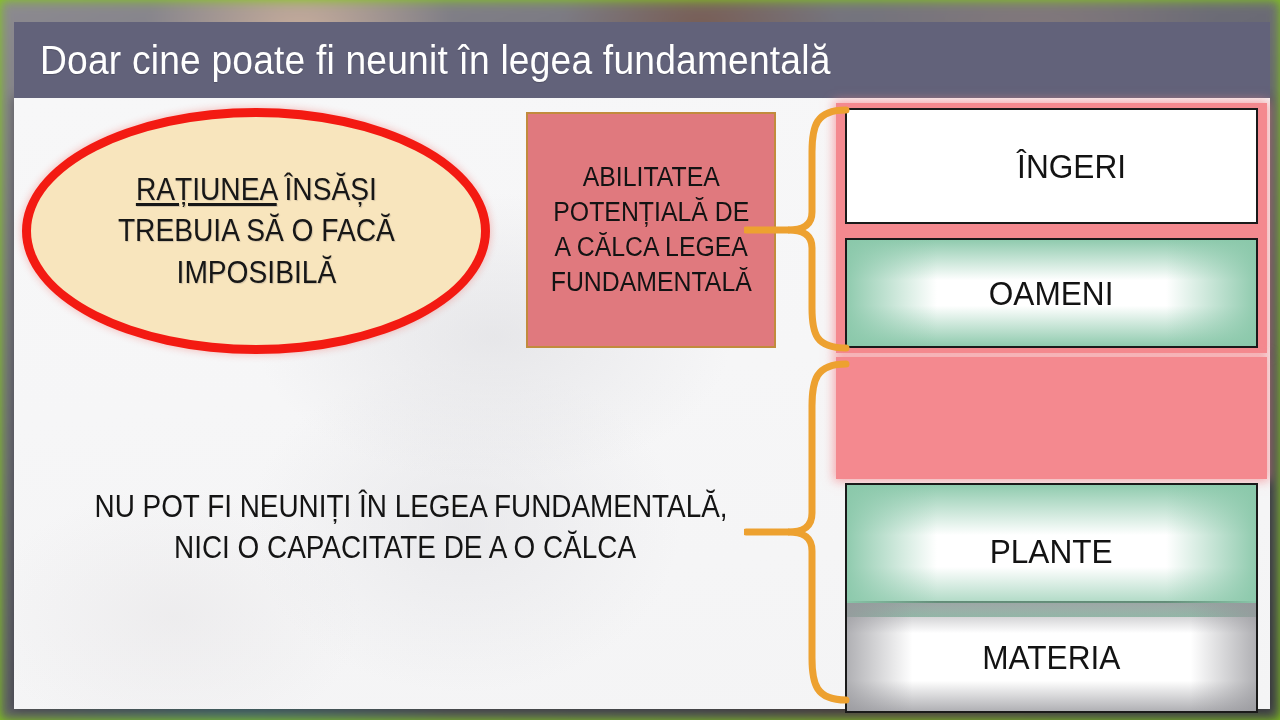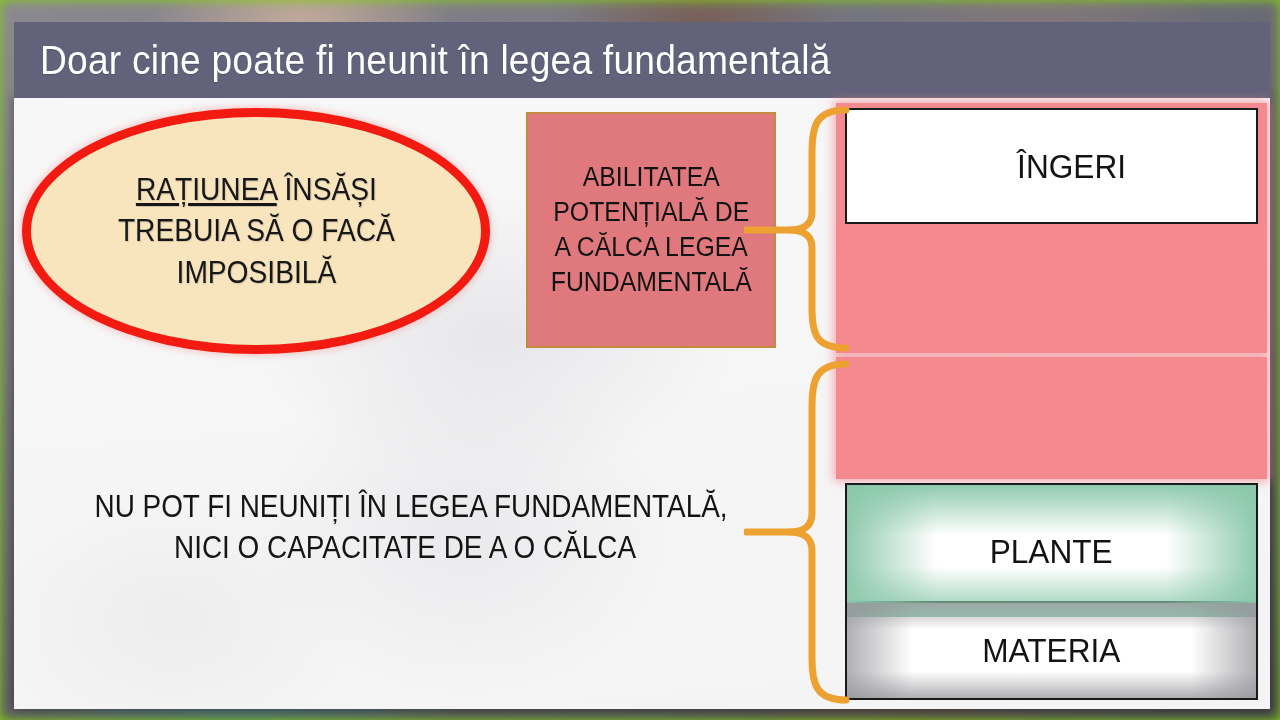--- a/index.html
+++ b/index.html
@@ -222,28 +222,32 @@
 
   <div class="bottom-statement">
     <div>NU POT FI NEUNIȚI ÎN LEGEA FUNDAMENTALĂ,</div>
     <div>NICI O CAPACITATE DE A O CĂLCA</div>
   </div>
 
   <div class="cat" style="top:108px; height:116px;padding-left:40px;">
     <span class="cat-label">ÎNGERI</span>
   </div>
 
+  <div class="cat" style="top:238px; height:110px;">
+    <span class="glow glow-green"></span>
+    <span class="cat-label">OAMENI</span>
+  </div>
 
 
   <div class="cat" style="top:483px; height:136px;">
     <span class="glow glow-green"></span>
     <span class="cat-label">PLANTE</span>
   </div>
 
-  <div class="cat" style="top:601px; height:99px;">
+  <div class="cat" style="top:601px; height:112px;">
     <span class="glow glow-gray"></span>
     <span class="cat-label">MATERIA</span>
   </div>
 
   <svg class="brace" style="left:744px; top:104px;" width="110" height="250" viewBox="0 0 110 250">
     <path d="M102 6 C 72 6, 68 22, 68 48 L 68 108 C 68 122, 58 126, 44 126
              C 58 126, 68 130, 68 144 L 68 204 C 68 230, 72 244, 102 244" fill="none" stroke="#eda130" stroke-width="7" stroke-linecap="round"></path>
     <line x1="44" y1="126" x2="2" y2="126" stroke="#eda130" stroke-width="7" stroke-linecap="round"></line>
   </svg>
 

